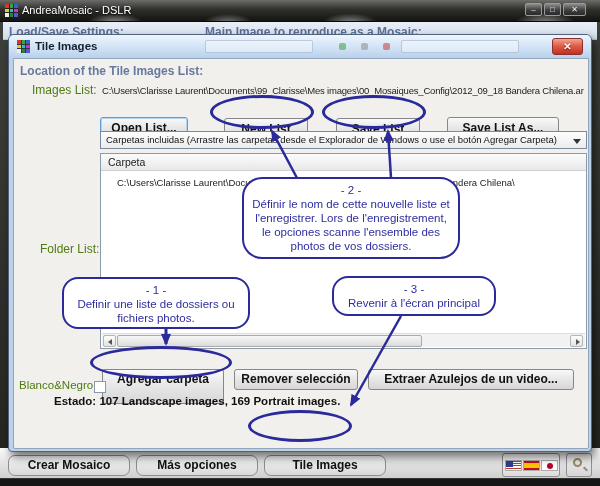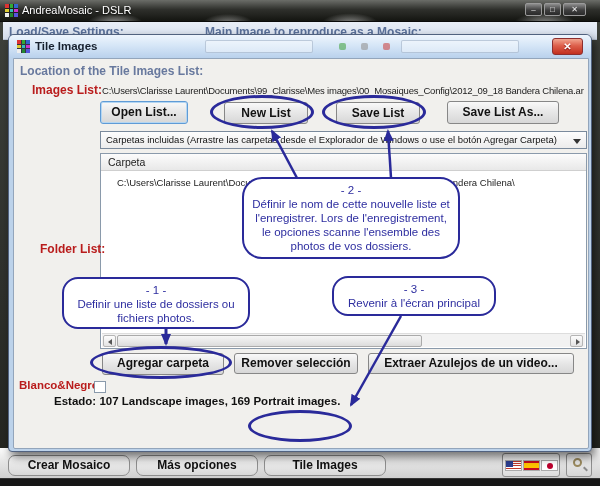--- a/index.html
+++ b/index.html
@@ -62,26 +62,26 @@
         grid-template-columns:1fr 1fr 1fr;grid-template-rows:1fr 1fr 1fr;gap:1px;background:#334;}
   .ghost{position:absolute;height:13px;top:5px;background:rgba(255,255,255,.4);border:1px solid rgba(140,160,185,.5);border-radius:2px;}
   .gdot{position:absolute;top:8px;width:7px;height:7px;border-radius:2px;opacity:.65;}
   .dlg-close{position:absolute;left:543px;top:3px;width:31px;height:17px;border:1px solid #8c2f2f;border-radius:3px;
     background:linear-gradient(180deg,#f2a58f 0%,#dd5f4b 45%,#c22f1e 100%);
     color:#fff;font-size:10px;font-weight:bold;text-align:center;line-height:15px;text-shadow:0 1px 1px #700;}
   .dlg-content{position:absolute;left:4px;top:23px;width:576px;height:391px;
     background:#f1f0ed;border:1px solid #93a5bb;border-radius:0 0 2px 2px;padding-left:47px;}
 
   .sect-head{position:absolute;left:6px;top:5px;font-size:12px;font-weight:bold;color:#68799e;}
-  .blabel{position:absolute;font-size:12px;font-weight:bold;color:#b91c1c;}
+  .blabel{position:absolute;font-size:12px;font-weight:normal;color:#4d7c0f;}
   .path-text{position:absolute;left:88px;top:26px;width:482px;font-size:9.5px;color:#222;white-space:nowrap;overflow:hidden;letter-spacing:-0.2px;}
 
   .pbtn{position:absolute;border:1px solid #878787;border-radius:3px;
     background:linear-gradient(180deg,#f9f9f9,#e8e8e8 45%,#d7d7d7);
-    font-size:12px;font-weight:bold;color:#111;text-align:center;}
+    font-size:12px;font-weight:bold;color:#111;text-align:center;margin-top:16px;}
   .pbtn.focus{border:1px solid #5f9bd6;box-shadow:inset 0 0 0 1px #b4d6f2;}
 
   .dropdown{position:absolute;left:86px;top:72px;width:487px;height:18px;border:1px solid #7a8a9c;
     background:linear-gradient(180deg,#fdfdfd,#ececec);font-size:9.5px;color:#111;
     line-height:16px;padding-left:5px;white-space:nowrap;overflow:hidden;}
   .dd-arrow{position:absolute;right:5px;top:7px;width:0;height:0;
     border-left:4px solid transparent;border-right:4px solid transparent;border-top:5px solid #333;}
 
   .listbox{position:absolute;left:86px;top:94px;width:487px;height:196px;background:#fff;border:1px solid #8a9aab;}
   .list-header{position:absolute;left:0;top:0;width:100%;height:17px;
@@ -198,21 +198,21 @@
             </div>
           <div class="sb-thumb"></div>
           <div class="sb-arrow" style="left:468px">
               <span class="tri-r"></span>
             </div>
         </div>
       </div>
 
       <span class="blabel" style="left:26px;top:183px">Folder List:</span>
 
-      <div class="pbtn" style="left:88px;top:294px;width:122px;height:22px;line-height:19px">Agregar carpeta</div>
+      <div class="pbtn" style="left:88px;top:294px;width:122px;height:35px;line-height:19px">Agregar carpeta</div>
       <div class="pbtn" style="left:220px;top:294px;width:124px;height:21px;line-height:19px">Remover selección</div>
       <div class="pbtn" style="left:354px;top:294px;width:206px;height:21px;line-height:19px">Extraer Azulejos de un video...</div>
 
       <span class="blabel" style="left:5px;top:320px;font-size:11.5px">Blanco&amp;Negro:</span>
       <span class="checkbox"></span>
 
       <span class="status-line"><span>Estado:</span>&nbsp;<span>107 Landscape images, 169 Portrait images.</span></span>
 
     </div>
   </div>

